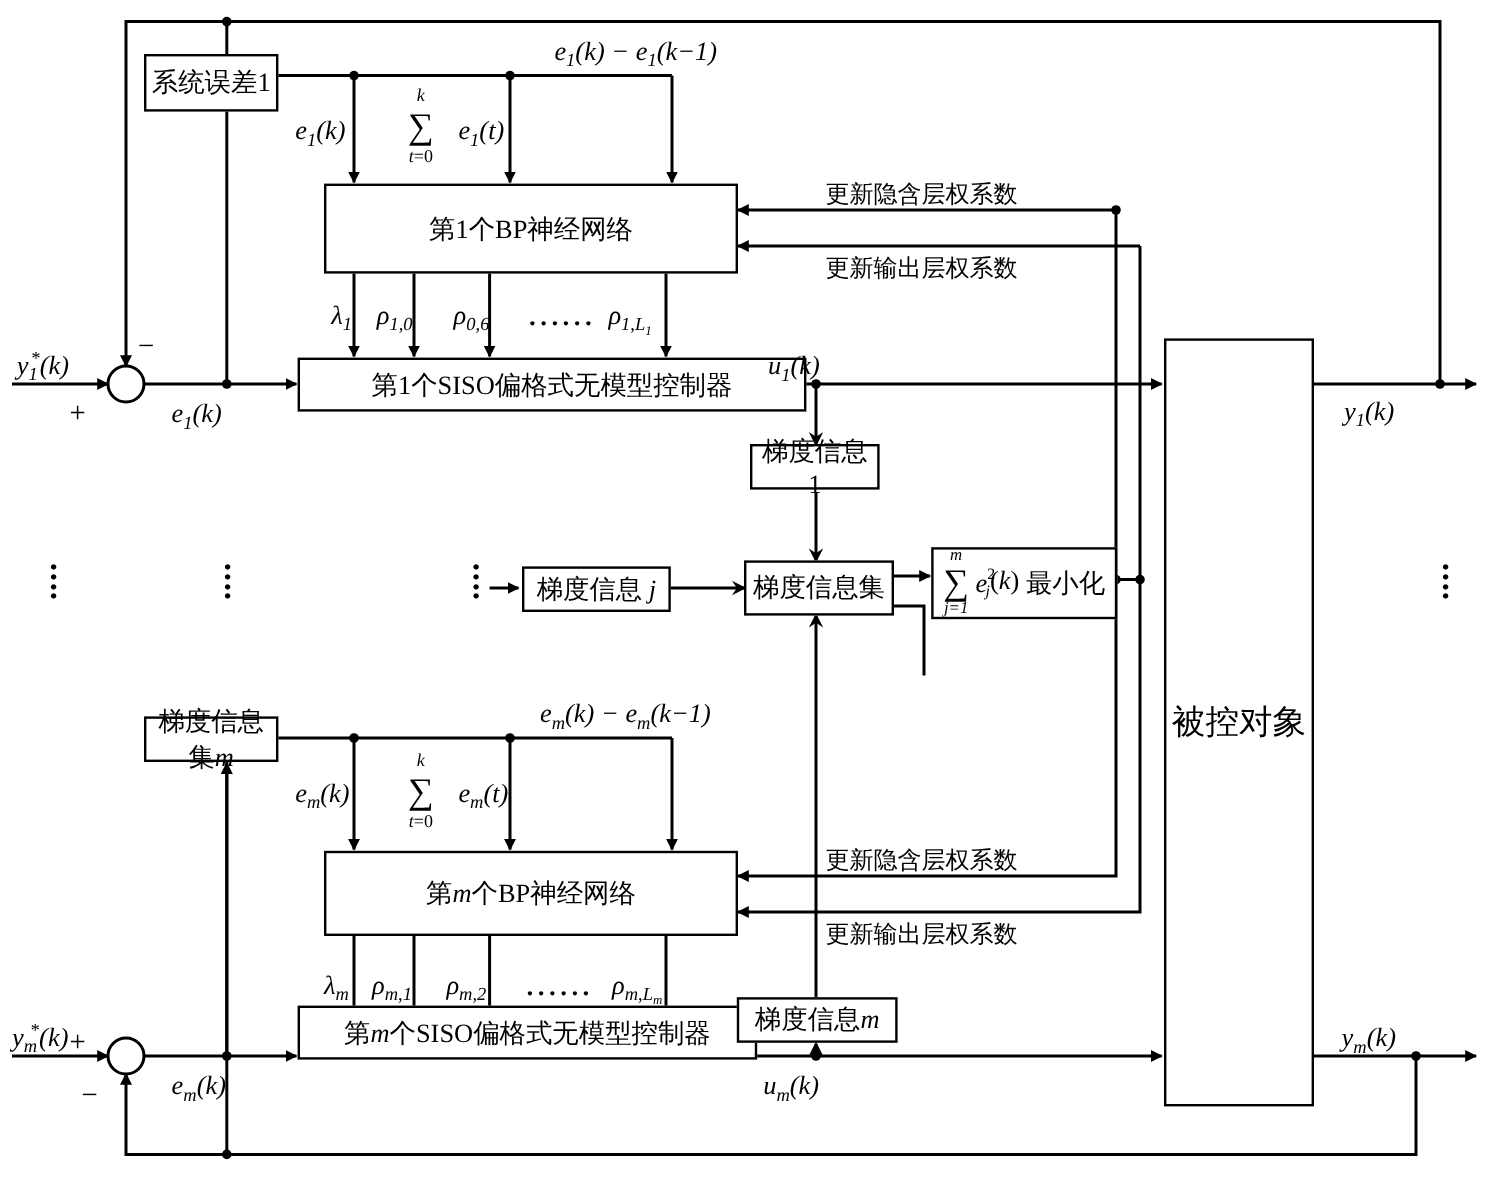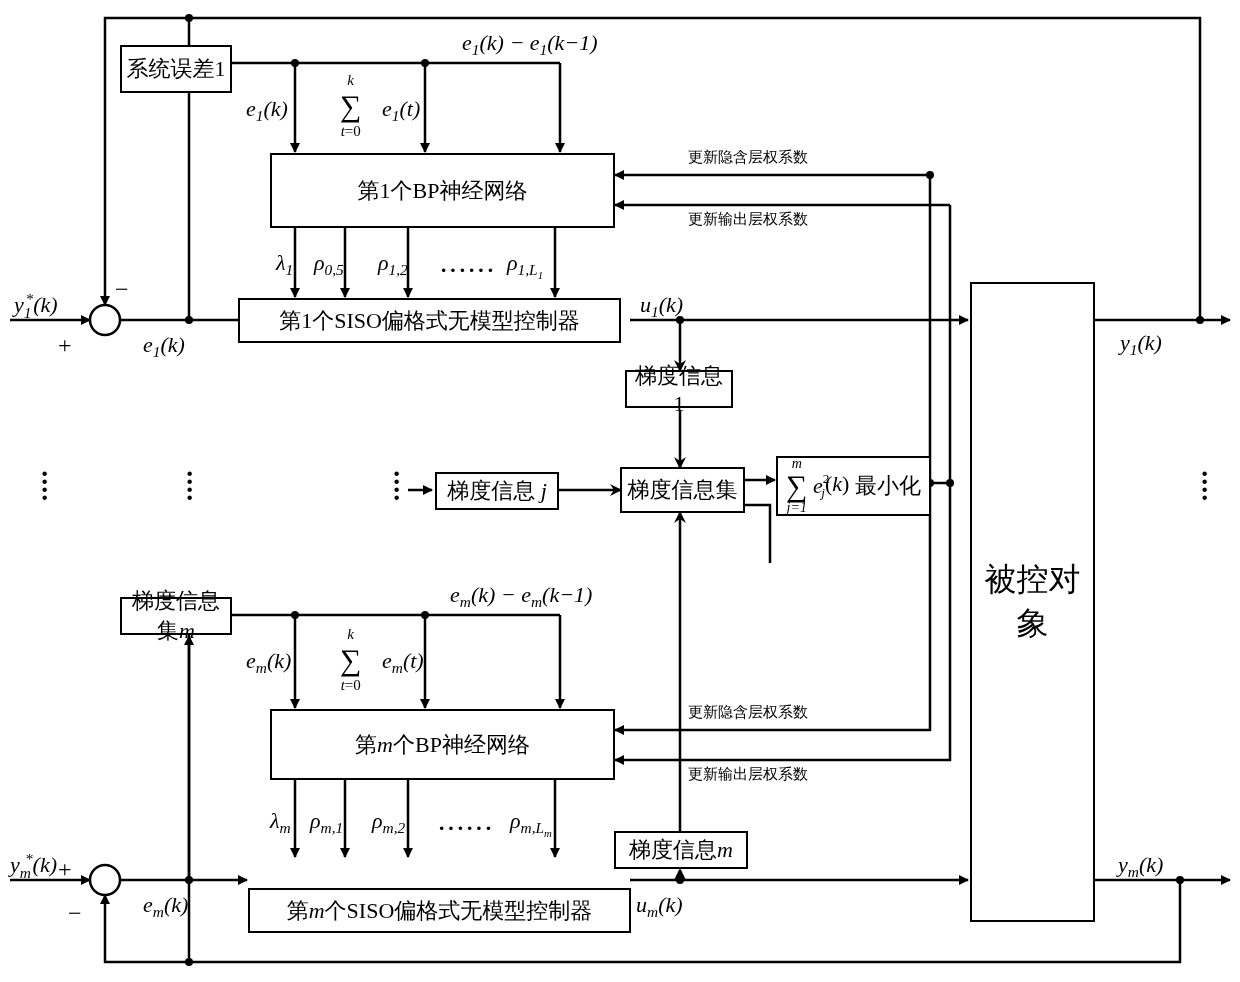--- a/index.html
+++ b/index.html
@@ -31,21 +31,21 @@
     padding: 4px;
   }
   .label {
     position: absolute;
     font-size: 22px;
     font-style: italic;
     white-space: nowrap;
   }
   .text-label {
     position: absolute;
-    font-size: 15px;
+    font-size: 20px;
     white-space: nowrap;
   }
   .vdots {
     position: absolute;
     font-size: 28px;
     font-weight: bold;
     letter-spacing: 0;
     line-height: 8px;
   }
   .hdots {
@@ -169,21 +169,21 @@
 </svg>
 
 <div class="box" style="left:120px;top:45px;width:112px;height:48px">
   <span>系统误差1</span>
 </div>
 
 <div class="box" style="left:270px;top:153px;width:345px;height:75px">
   <span>第1个BP神经网络</span>
 </div>
 
-<div class="box" style="left:238px;top:298px;width:383px;height:45px">
+<div class="box" style="left:248px;top:298px;width:424px;height:45px">
   <span>第1个SISO偏格式无模型控制器</span>
 </div>
 
 <div class="box" style="left:625px;top:370px;width:108px;height:38px">
   <span>梯度信息1</span>
 </div>
 
 <div class="box" style="left:435px;top:472px;width:124px;height:38px">
   <span><span>梯度信息 </span><span class="it">j</span></span>
 </div>
@@ -201,29 +201,29 @@
 </div>
 
 <div class="box" style="left:120px;top:597px;width:112px;height:38px">
   <span><span>梯度信息集</span><span class="it">m</span></span>
 </div>
 
 <div class="box" style="left:270px;top:709px;width:345px;height:71px">
   <span><span>第</span><span class="it">m</span><span>个BP神经网络</span></span>
 </div>
 
-<div class="box" style="left:248px;top:888px;width:383px;height:45px">
+<div class="box" style="left:248px;top:838px;width:383px;height:45px">
   <span><span>第</span><span class="it">m</span><span>个SISO偏格式无模型控制器</span></span>
 </div>
 
 <div class="box" style="left:614px;top:831px;width:134px;height:38px">
   <span><span>梯度信息</span><span class="it">m</span></span>
 </div>
 
-<div class="box" style="left:970px;top:282px;width:125px;height:640px;font-size:32px">
+<div class="box" style="left:970px;top:282px;width:125px;height:640px;font-size:28px">
   <span>被控对象</span>
 </div>
 
 <div class="label" style="left:14px;top:290px"><span class="it">y</span><sub>1</sub><sup style="margin-left:-6px">*</sup>(<span class="it">k</span>)</div>
 <div class="label" style="left:10px;top:850px"><span class="it">y</span><sub class="it">m</sub><sup style="margin-left:-6px">*</sup>(<span class="it">k</span>)</div>
 <div class="label" style="left:143px;top:332px"><span class="it">e</span><sub>1</sub>(<span class="it">k</span>)</div>
 <div class="label" style="left:143px;top:892px"><span class="it">e</span><sub class="it">m</sub>(<span class="it">k</span>)</div>
 <div class="label" style="left:640px;top:292px"><span class="it">u</span><sub>1</sub>(<span class="it">k</span>)</div>
 <div class="label" style="left:636px;top:892px"><span class="it">u</span><sub class="it">m</sub>(<span class="it">k</span>)</div>
 <div class="label" style="left:1120px;top:330px"><span class="it">y</span><sub>1</sub>(<span class="it">k</span>)</div>
@@ -232,22 +232,22 @@
 <div class="label" style="left:246px;top:96px"><span class="it">e</span><sub>1</sub>(<span class="it">k</span>)</div>
 <div class="sumlabel" style="left:340px;top:72px">
   <div style="font-size:15px" class="it">k</div>
   <div class="bigsum">∑</div>
   <div style="font-size:15px"><span class="it">t</span>=0</div>
 </div>
 <div class="label" style="left:382px;top:96px"><span class="it">e</span><sub>1</sub>(<span class="it">t</span>)</div>
 <div class="label" style="left:462px;top:30px"><span class="it">e</span><sub>1</sub>(<span class="it">k</span>) − <span class="it">e</span><sub>1</sub>(<span class="it">k</span>−1)</div>
 
 <div class="label" style="left:276px;top:250px"><span class="it">λ</span><sub>1</sub></div>
-<div class="label" style="left:314px;top:250px"><span class="it">ρ</span><sub>0,5</sub></div>
-<div class="label" style="left:378px;top:250px"><span class="it">ρ</span><sub>1,2</sub></div>
+<div class="label" style="left:314px;top:250px"><span class="it">ρ</span><sub>1,0</sub></div>
+<div class="label" style="left:378px;top:250px"><span class="it">ρ</span><sub>0,6</sub></div>
 <div class="hdots" style="left:440px;top:257px">······</div>
 <div class="label" style="left:507px;top:250px"><span class="it">ρ</span><sub>1,<span class="it">L</span><sub>1</sub></sub></div>
 
 <div class="text-label" style="left:688px;top:148px">更新隐含层权系数</div>
 <div class="text-label" style="left:688px;top:210px">更新输出层权系数</div>
 
 <div class="label" style="left:246px;top:648px"><span class="it">e</span><sub class="it">m</sub>(<span class="it">k</span>)</div>
 <div class="sumlabel" style="left:340px;top:626px">
   <div style="font-size:15px" class="it">k</div>
   <div class="bigsum">∑</div>

